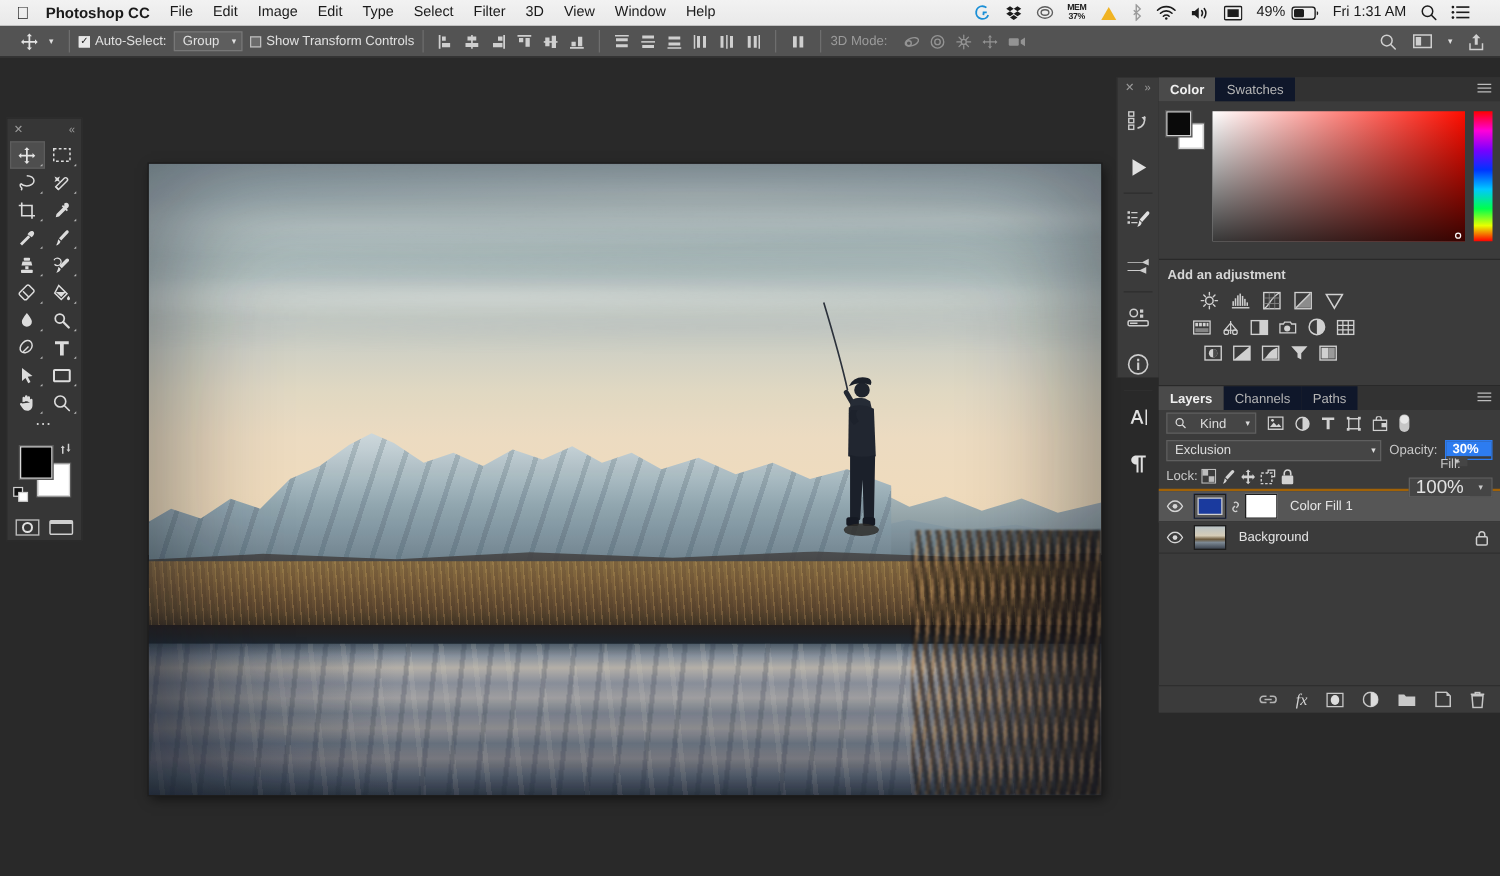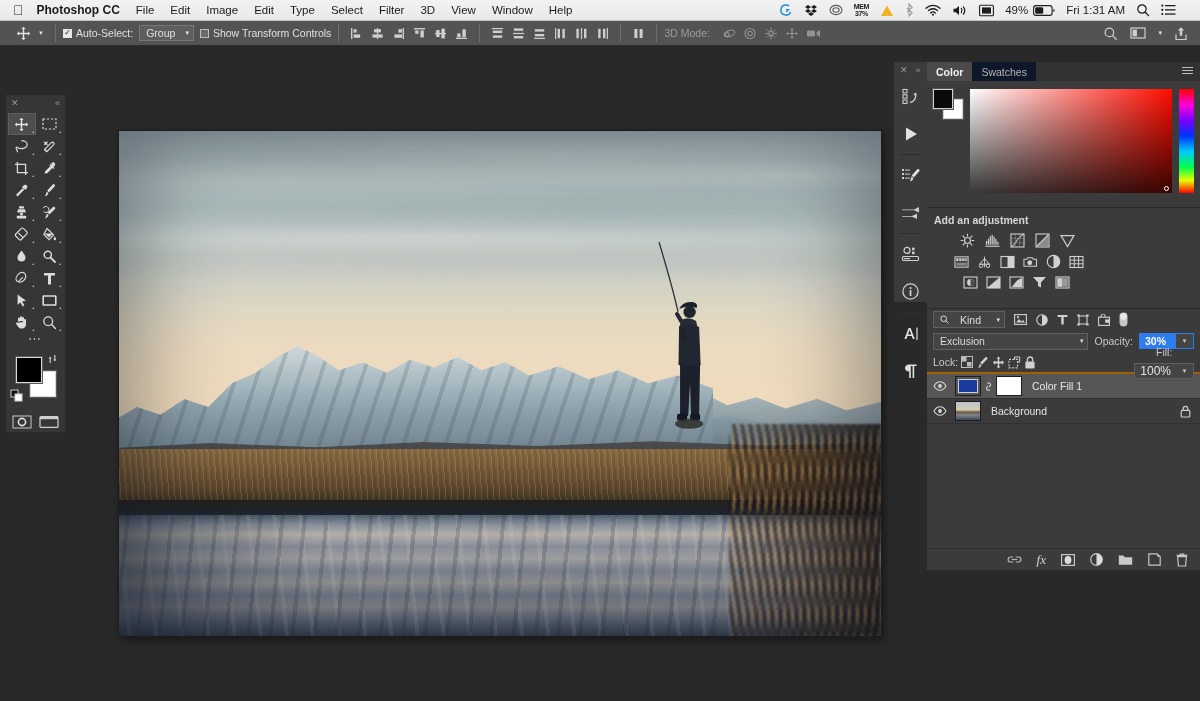--- a/index.html
+++ b/index.html
@@ -202,26 +202,26 @@
 
   
   #layerspanel { margin-top:1px; height:261px; position:relative; }
   .filterrow { display:flex; align-items:center; height:21px; padding:0 6px; gap:5px; }
   .combo { display:flex; align-items:center; justify-content:space-between; height:17px;
            border:1px solid #5f5f5f; background:#454545; font-size:10.5px; color:#dcdcdc;
            padding:0 4px 0 6px; }
   .icrow { display:flex; align-items:center; gap:9px; margin-left:4px; }
   .blendrow { display:flex; align-items:center; height:22px; padding:0 6px; gap:6px; }
   .lockrow { display:flex; align-items:center; height:20px; padding:0 6px; gap:3px; font-size:10.5px; }
-  .opacity-field { display:flex; align-items:stretch; height:16px; border:1px solid #2d7cf0; }
+  .opacity-field { display:flex; align-items:stretch; height:16px; border:1px solid #2d7cf0;flex-direction:column; }
   .opacity-val { background:#2d7cf0; color:#fff; font-size:10.5px; padding:0 5px;
                  display:flex; align-items:center; font-weight:bold; min-width:36px; }
   .opacity-caret { width:17px; background:#454545; display:flex; align-items:center; justify-content:center; }
   .fill-field { display:flex; align-items:stretch; height:16px; border:1px solid #5f5f5f; background:#454545; }
-  .fill-val { font-size:12px; padding:0 5px; display:flex; align-items:center; color:#e2e2e2; min-width:36px; }
+  .fill-val { font-size:15px; padding:0 5px; display:flex; align-items:center; color:#e2e2e2; min-width:36px; }
 
   .layerlist { border-top:2px solid #a16207; }
   .layerrow { display:flex; align-items:center; height:25px; border-bottom:1px solid #313131;
               padding-left:4px; gap:6px; }
   .layerrow.sel { background:#565656; }
   .eye { width:18px; display:flex; justify-content:center; color:#d6d6d6; }
   .thumbbox { display:flex; align-items:center; gap:3px; }
   .thumb { width:26px; height:20px; border:1px solid #1d1d1d; }
   .thumb.fill { background:#1a3a9e; box-shadow:inset 0 0 0 2px #565656, inset 0 0 0 3px #cfcfcf; }
   .thumb.mask { background:#ffffff; }
@@ -963,20 +963,36 @@
         <svg width="15" height="13" viewBox="0 0 15 13">
             <rect x="1" y="1" width="13" height="11" fill="none" stroke="#d0d0d0" stroke-width="1.1"></rect>
             <rect x="2.2" y="2.2" width="5.4" height="8.6" fill="#d0d0d0"></rect>
             <rect x="7.6" y="2.2" width="5.2" height="8.6" fill="#9a9a9a"></rect>
           </svg>
       </span>
     </div>
   </div>
 
   <div class="panel" id="layerspanel">
+    <div class="tabbar">
+      <div class="tab active">
+        <span>Layers</span>
+      </div>
+      <div class="tab">
+        <span>Channels</span>
+      </div>
+      <div class="tab">
+        <span>Paths</span>
+      </div>
+      <span class="hamb">
+          <i></i>
+          <i></i>
+          <i></i>
+        </span>
+    </div>
 
     <div class="filterrow">
       <span class="combo" style="width:72px">
         <span style="display:flex;align-items:center;gap:11px;">
           <span>
             <svg width="9" height="9" viewBox="0 0 9 9">
                 <circle cx="3.7" cy="3.7" r="2.8" fill="none" stroke="#dcdcdc" stroke-width="1"></circle>
                 <path d="M5.8 5.8 8.4 8.4" stroke="#dcdcdc" stroke-width="1"></path>
               </svg>
           </span>

